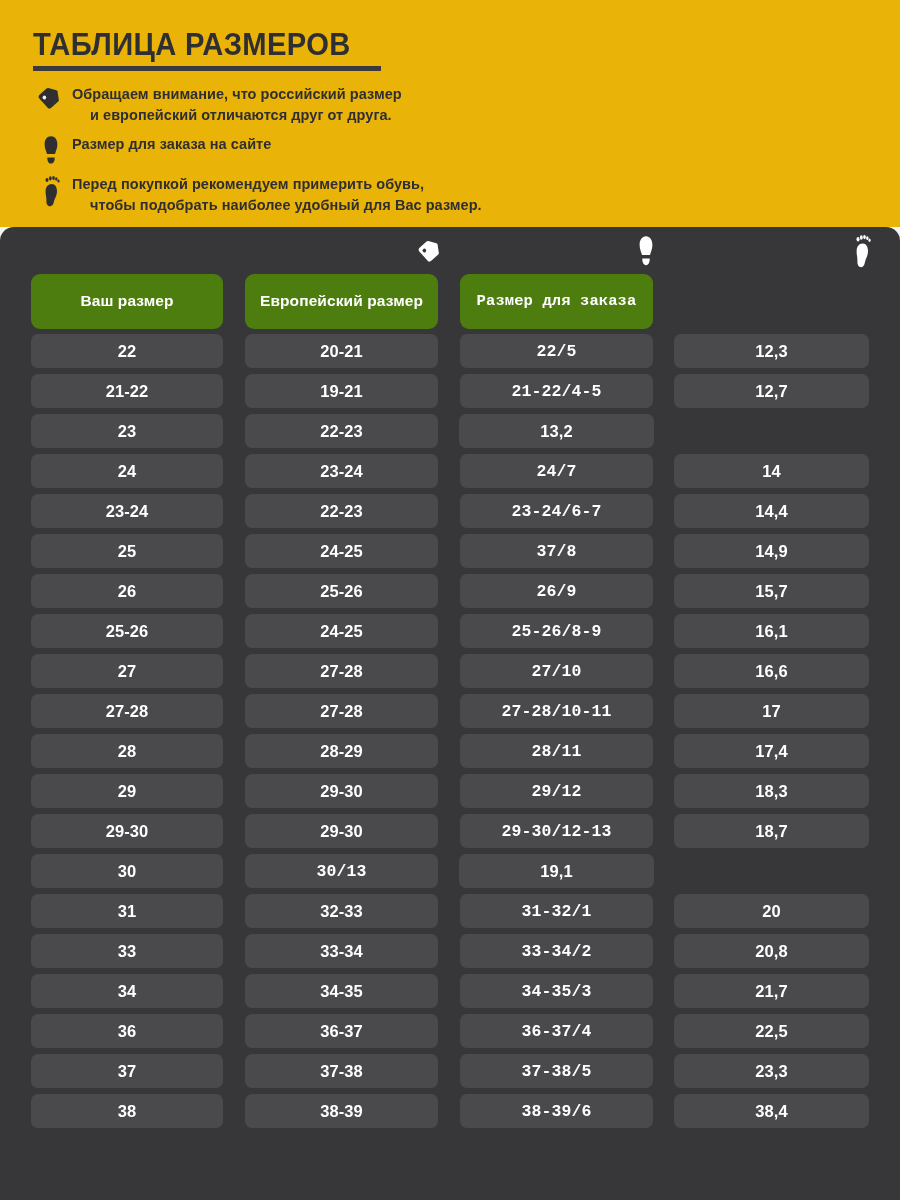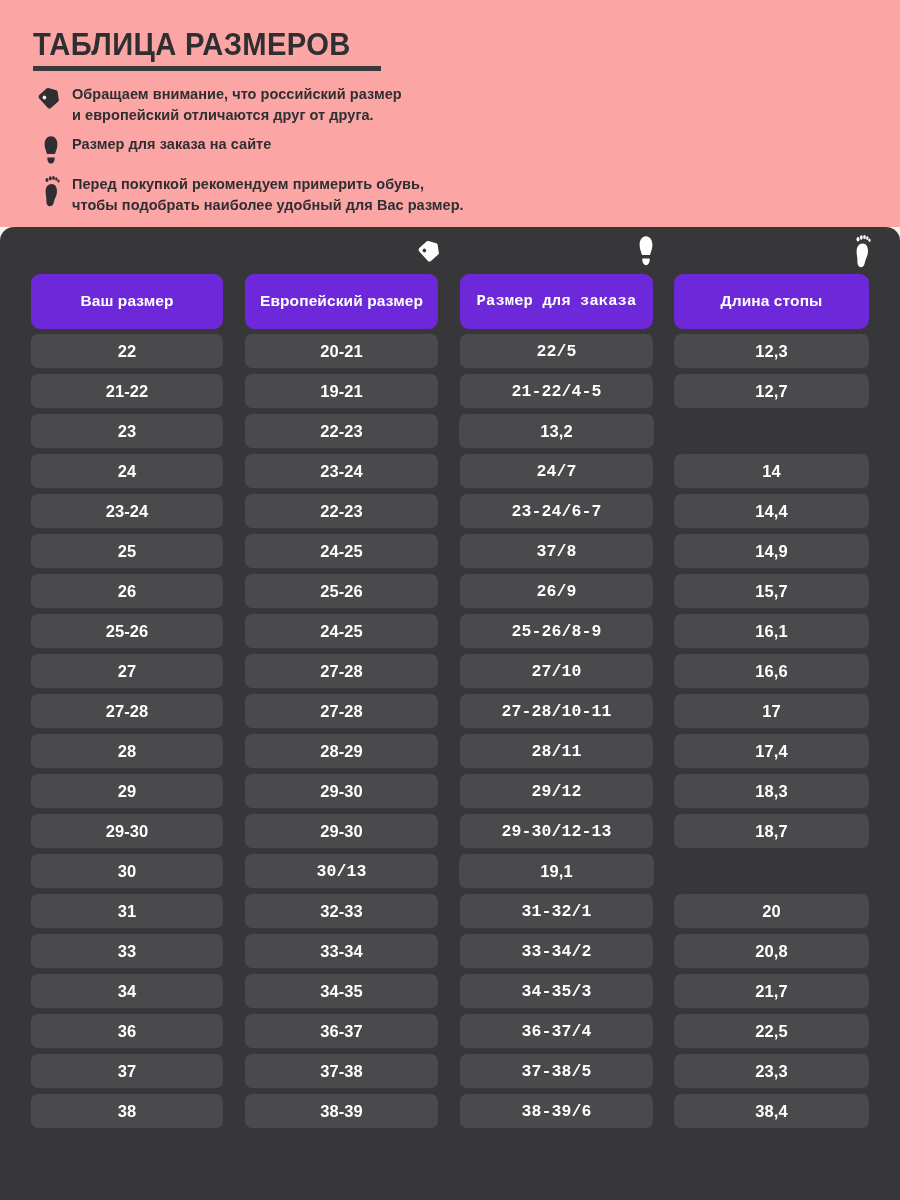--- a/index.html
+++ b/index.html
@@ -14,21 +14,21 @@
     overflow: hidden;
     position: relative;
   }
 
   
   .intro {
     position: absolute;
     left: 0; top: 0;
     width: 900px;
     height: 227px;
-    background: #fca5a5;
+    background: #eab308;
     box-sizing: border-box;
     text-decoration: underline;
   }
   .page-title {
     position: absolute;
     left: 33px;
     top: 27px;
     font-size: 31px;
     font-weight: bold;
     letter-spacing: 0.4px;
@@ -66,21 +66,21 @@
     align-items: flex-start;
     padding-top: 1px;
   }
   .note-text {
     font-size: 14.5px;
     font-weight: bold;
     color: #2f2f32;
     line-height: 1.42;
     letter-spacing: 0.05px;
   }
-  .note-text .l2 { display: block; }
+  .note-text .l2 { display: block; margin-left: 18px; }
 
   
   .panel {
     position: absolute;
     left: 0;
     top: 227px;
     width: 900px;
     height: 973px;
     background: #373739;
     border-radius: 14px 14px 0 0;
@@ -130,21 +130,21 @@
     font-size: 16.5px;
     font-weight: bold;
     box-sizing: border-box;
     height: 34px;
     margin-top: 3px;
     letter-spacing: 0.1px;
   }
   .row.header-row .cell {
     height: 55px;
     margin-top: 2px;
-    background: #6d28d9;
+    background: #4d7c0f;
     border-radius: 9px;
     font-size: 15.5px;
     line-height: 1.22;
     padding: 0 6px;
   }
 
   
   .c1 { margin-left: 31px; width: 192px; }
   .c2 { margin-left: 22px; width: 193px; }
   .c3 { margin-left: 22px; width: 193px; font-family: Liberation Mono, monospace; }
@@ -241,21 +241,20 @@
     </div>
 
   </div>
 
   <div class="grid">
 
     <div class="row header-row">
       <div class="cell c1">Ваш размер</div>
       <div class="cell c2">Европейский размер</div>
       <div class="cell c3">Размер для заказа</div>
-      <div class="cell c4">Длина стопы</div>
     </div>
 
     <div class="row">
       <div class="cell c1">22</div>
       <div class="cell c2">20-21</div>
       <div class="cell c3">22/5</div>
       <div class="cell c4">12,3</div>
     </div>
 
     <div class="row">

